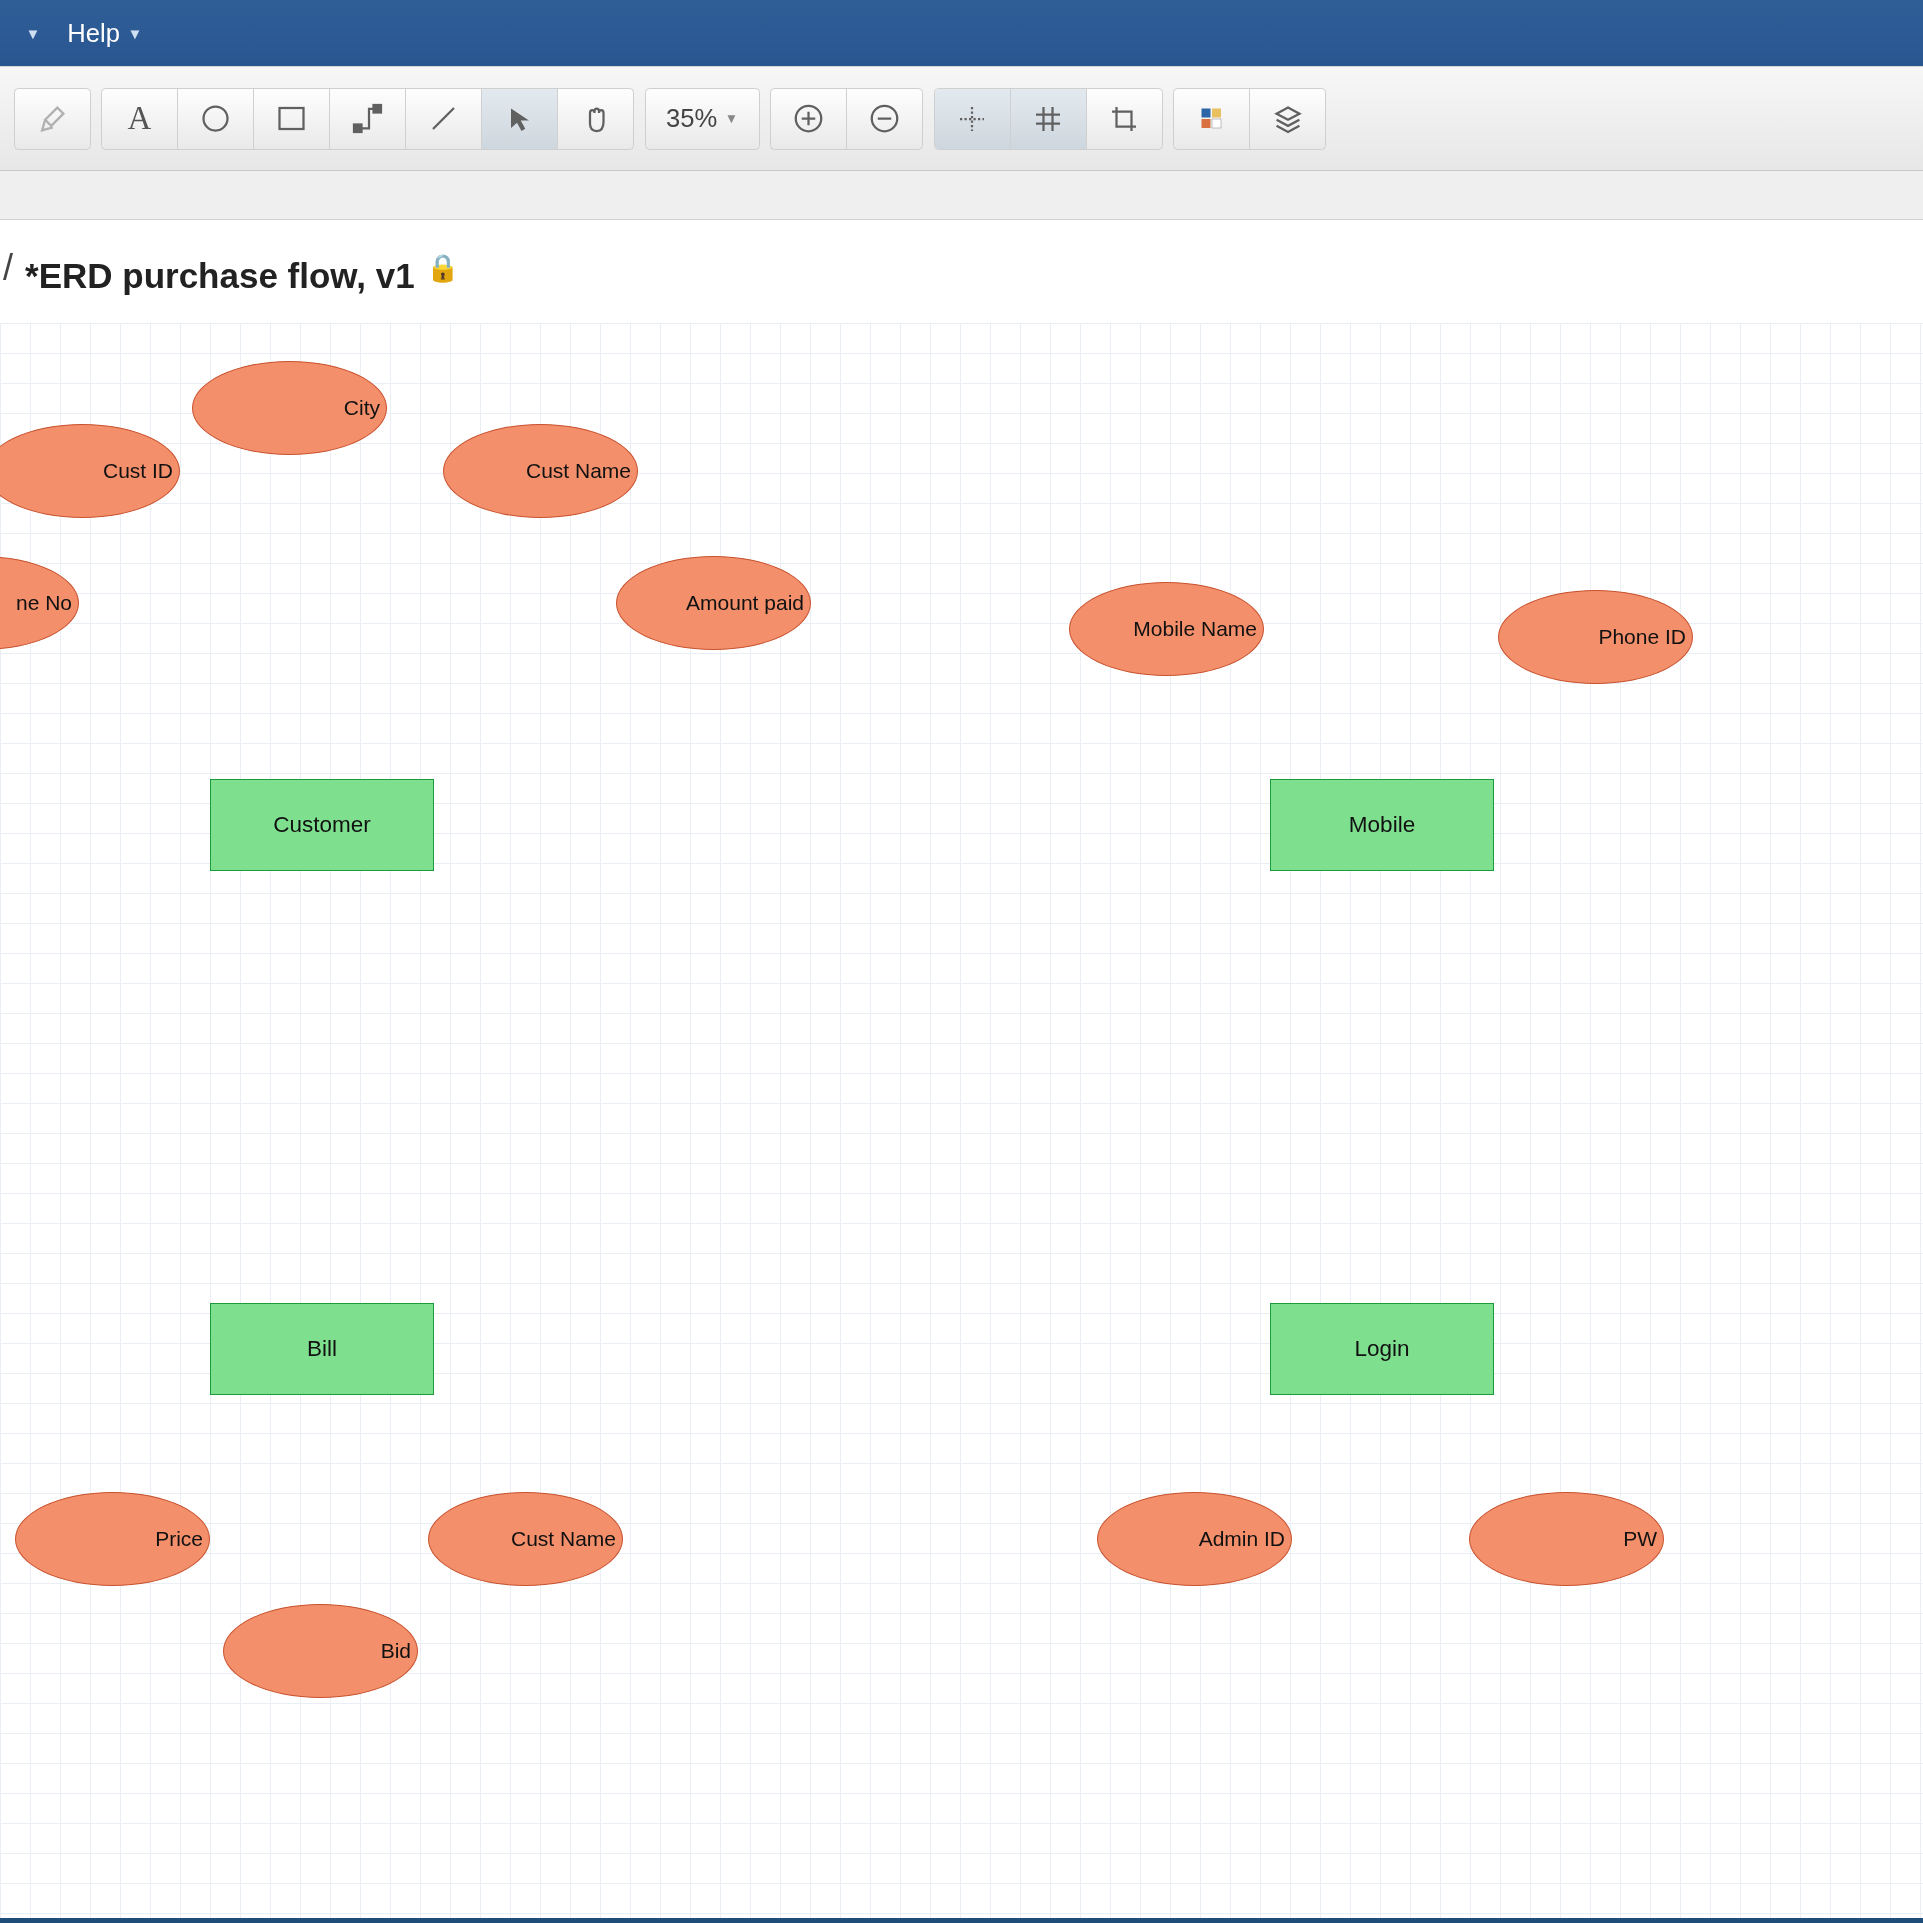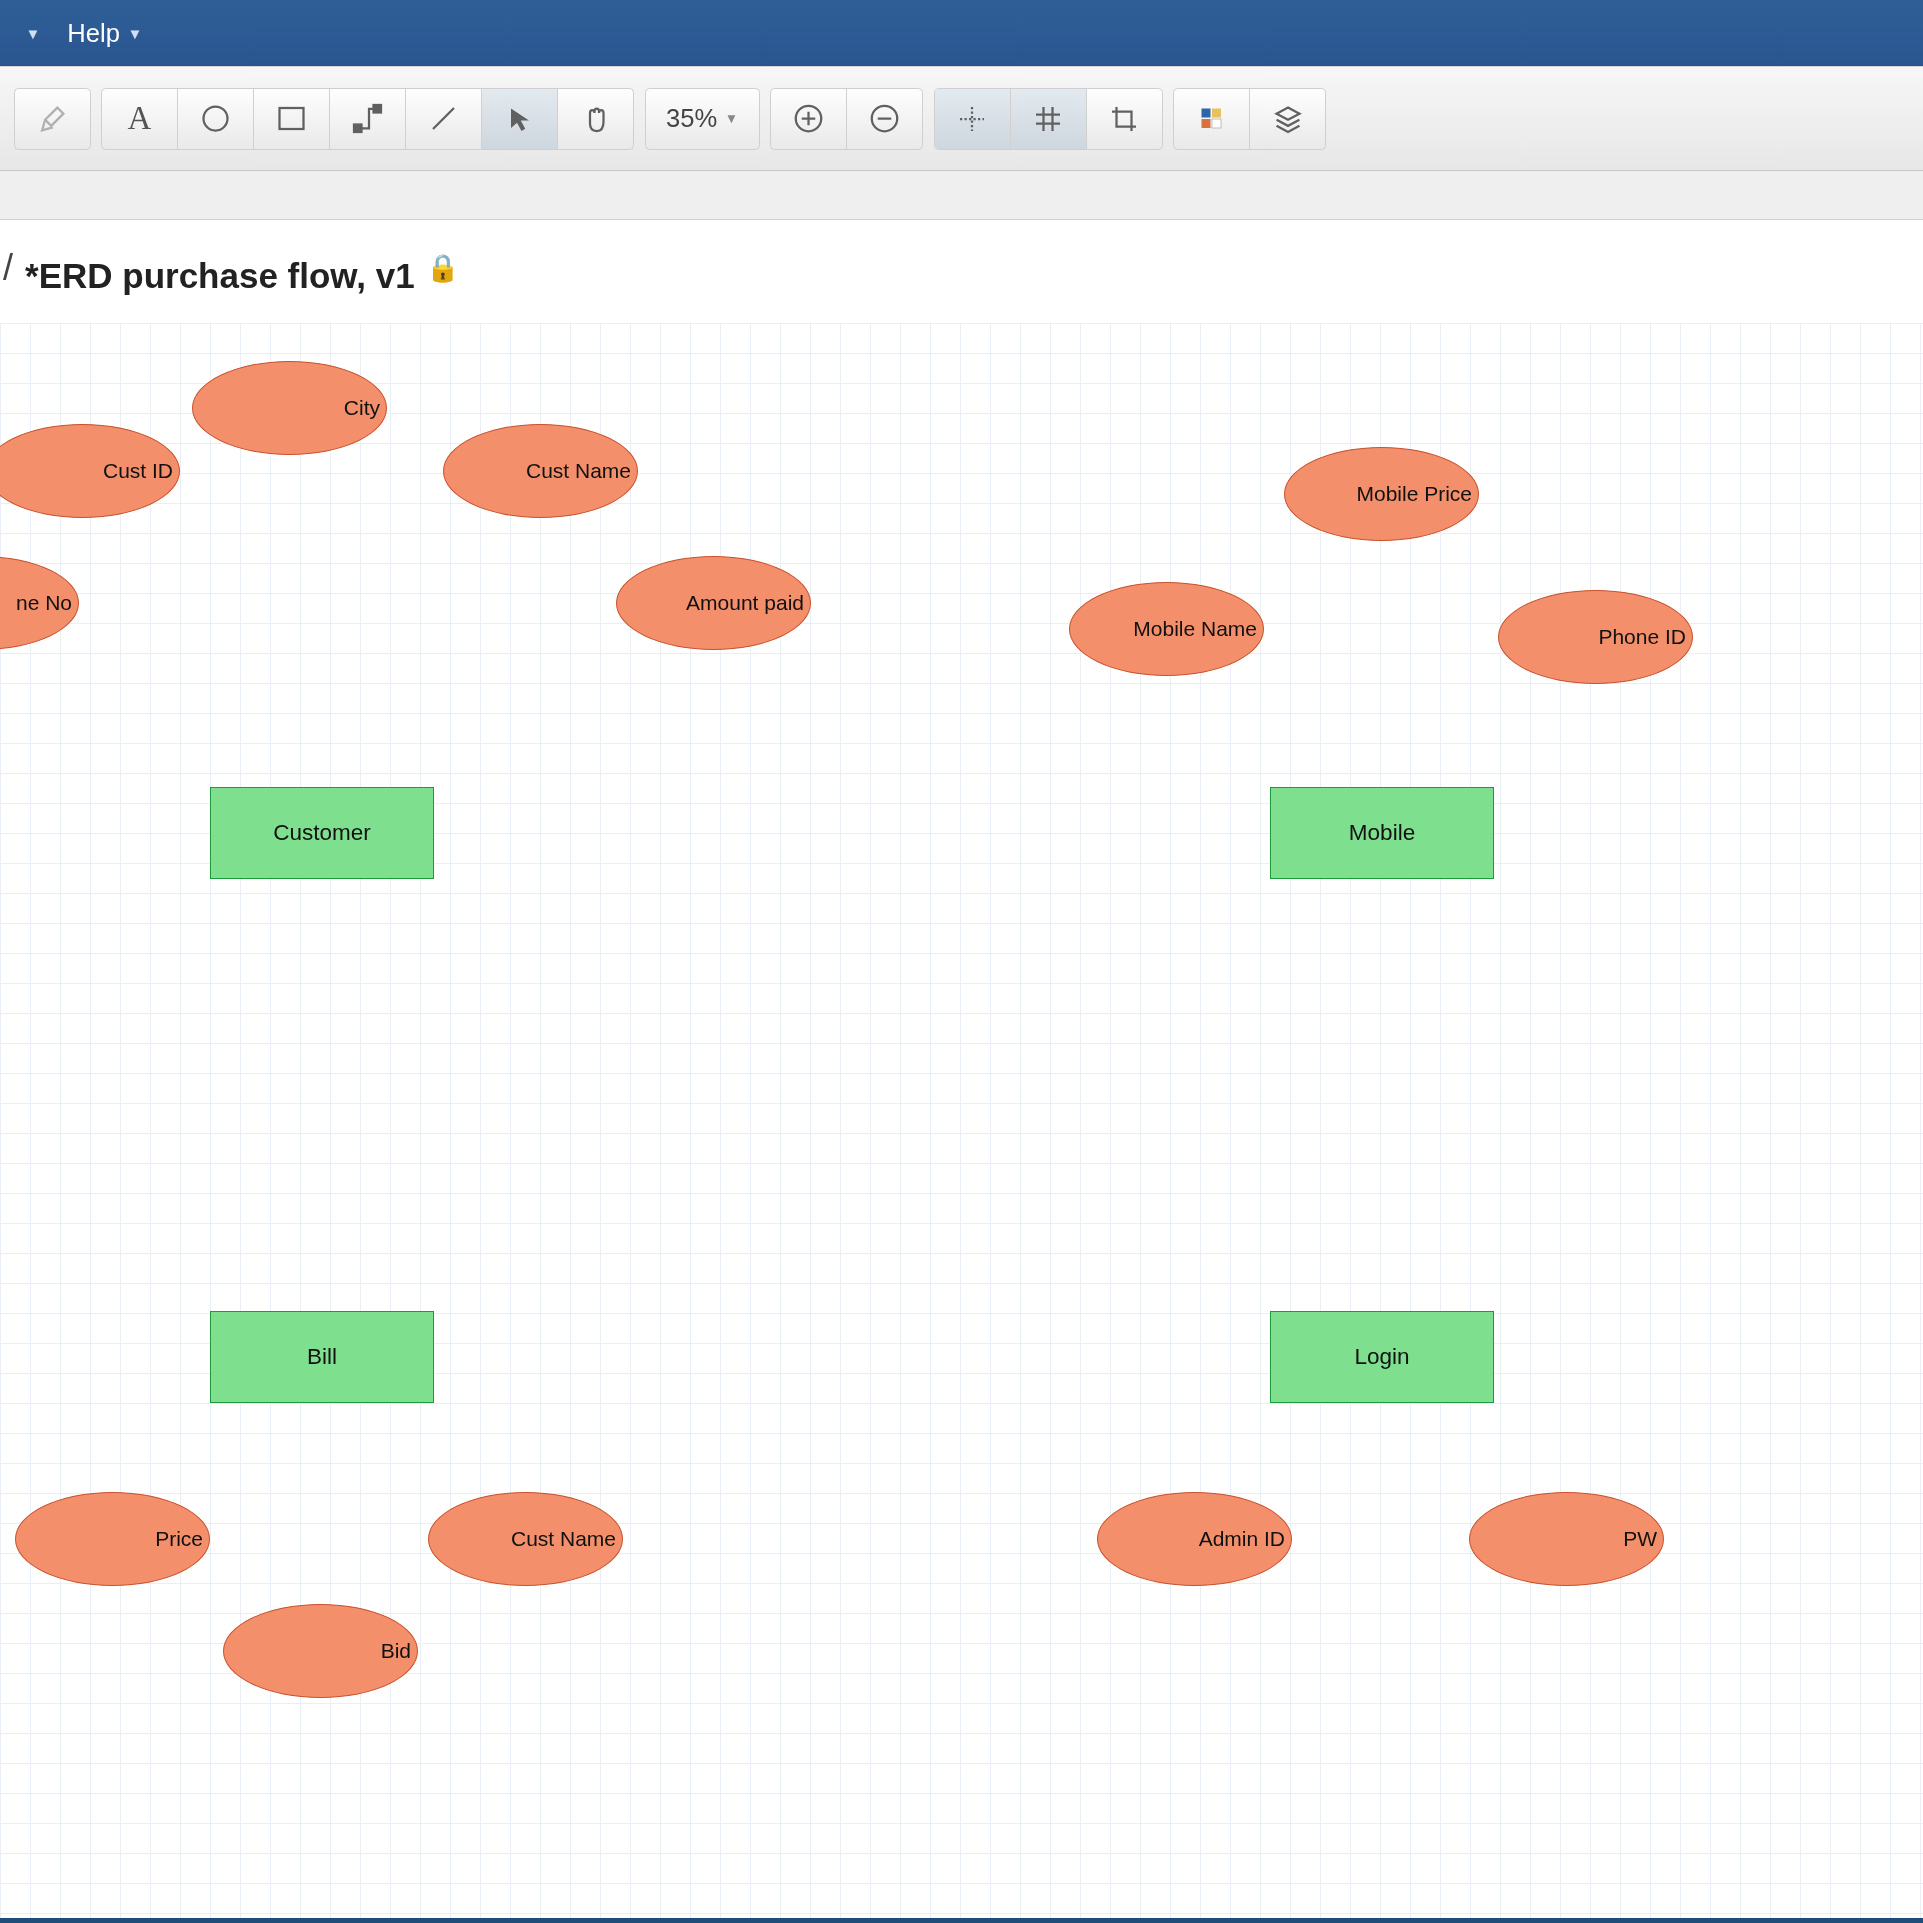--- a/index.html
+++ b/index.html
@@ -76,21 +76,21 @@
       linear-gradient(#e9eff5 0.8px,transparent 0.8px) 0 0/30px 30px,
       linear-gradient(90deg,#e9eff5 0.8px,transparent 0.8px) 0 0/30px 30px,
       linear-gradient(#dbe4ec 0.8px,transparent 0.8px) 0 0/150px 150px,
       linear-gradient(90deg,#dbe4ec 0.8px,transparent 0.8px) 0 0/150px 150px,
       #fff;
   }
   .entity{
     position:absolute;width:222px;height:90px;
     background:#7ee08f;border:1.5px solid #1c9b3a;
     display:flex;align-items:center;justify-content:center;
-    font-size:22.5px;color:#111;margin-top:8px;
+    font-size:22.5px;color:#111;
   }
   .attr{
     position:absolute;width:195px;height:94px;
     background:#f3906b;border:1.5px solid #c8512e;border-radius:50%;
     display:flex;align-items:center;justify-content:flex-end;
     font-size:21px;color:#111;
     text-align:center;padding:0 6px;box-sizing:border-box;
   }
   .edges{position:absolute;inset:0;pointer-events:none;}
   .edges line{stroke:#000;stroke-width:3;}
@@ -288,23 +288,20 @@
   <div class="attr" style="left:-116px;top:233px">
       <span>ne No</span>
     </div>
   <div class="attr" style="left:616px;top:233px">
       <span>Amount paid</span>
     </div>
 
   <div class="entity" style="left:1270px;top:456px">
     <span>Mobile</span>
   </div>
-  <div class="attr" style="left:1284px;top:124px">
-      <span>Mobile Price</span>
-    </div>
   <div class="attr" style="left:1069px;top:259px">
       <span>Mobile Name</span>
     </div>
   <div class="attr" style="left:1498px;top:267px">
       <span>Phone ID</span>
     </div>
 
   <div class="entity" style="left:210px;top:980px">
     <span>Bill</span>
   </div>

